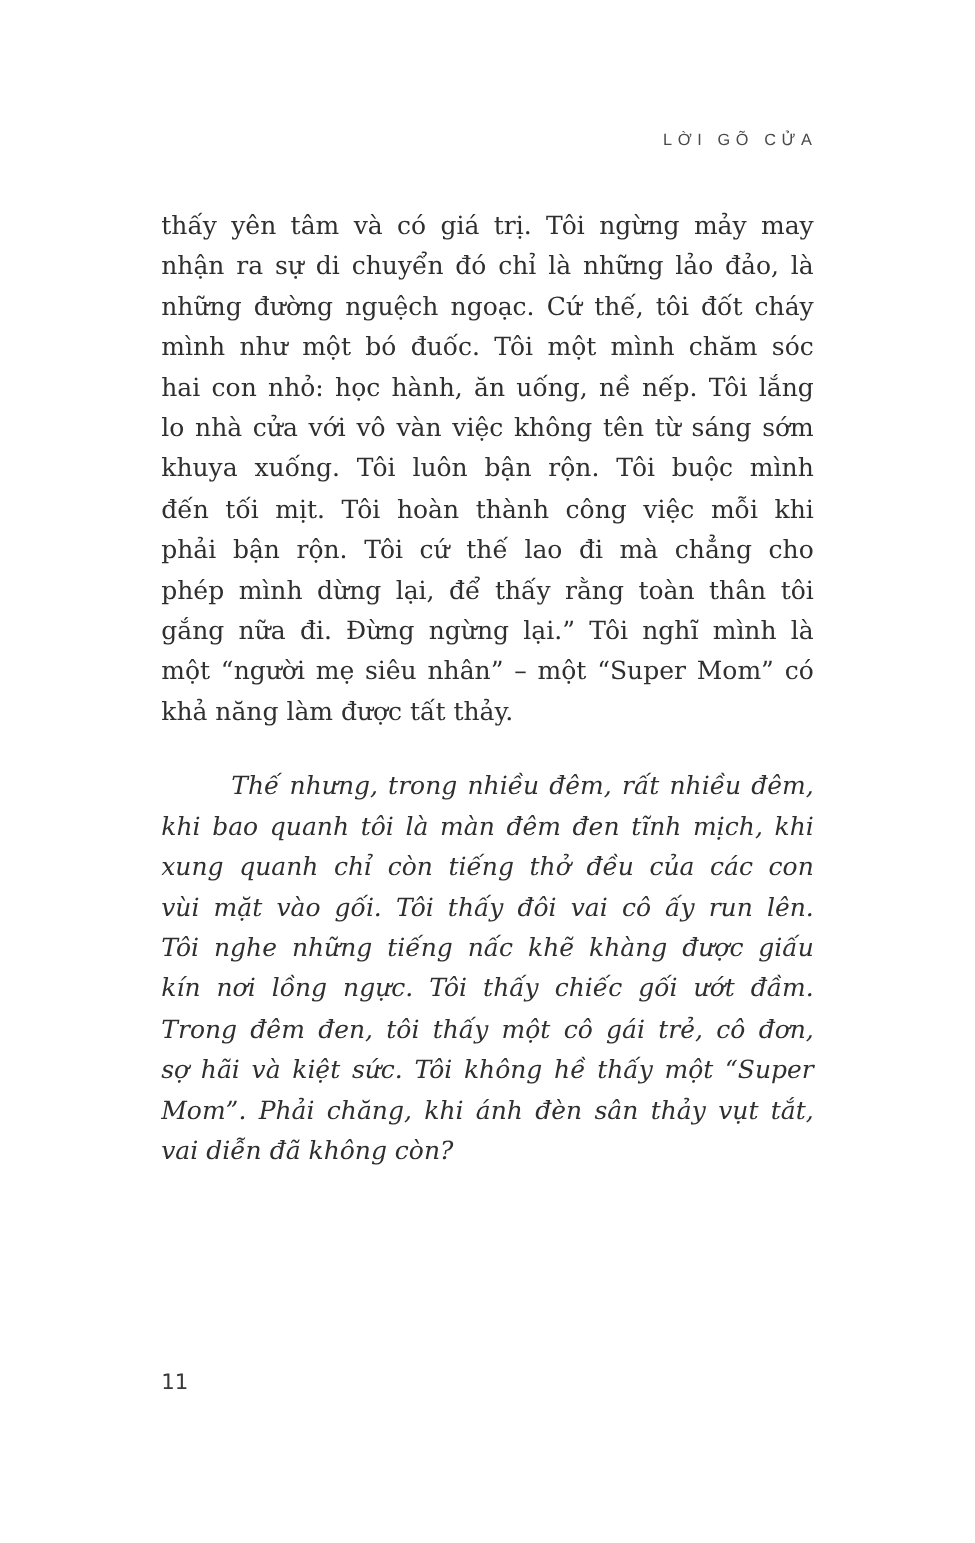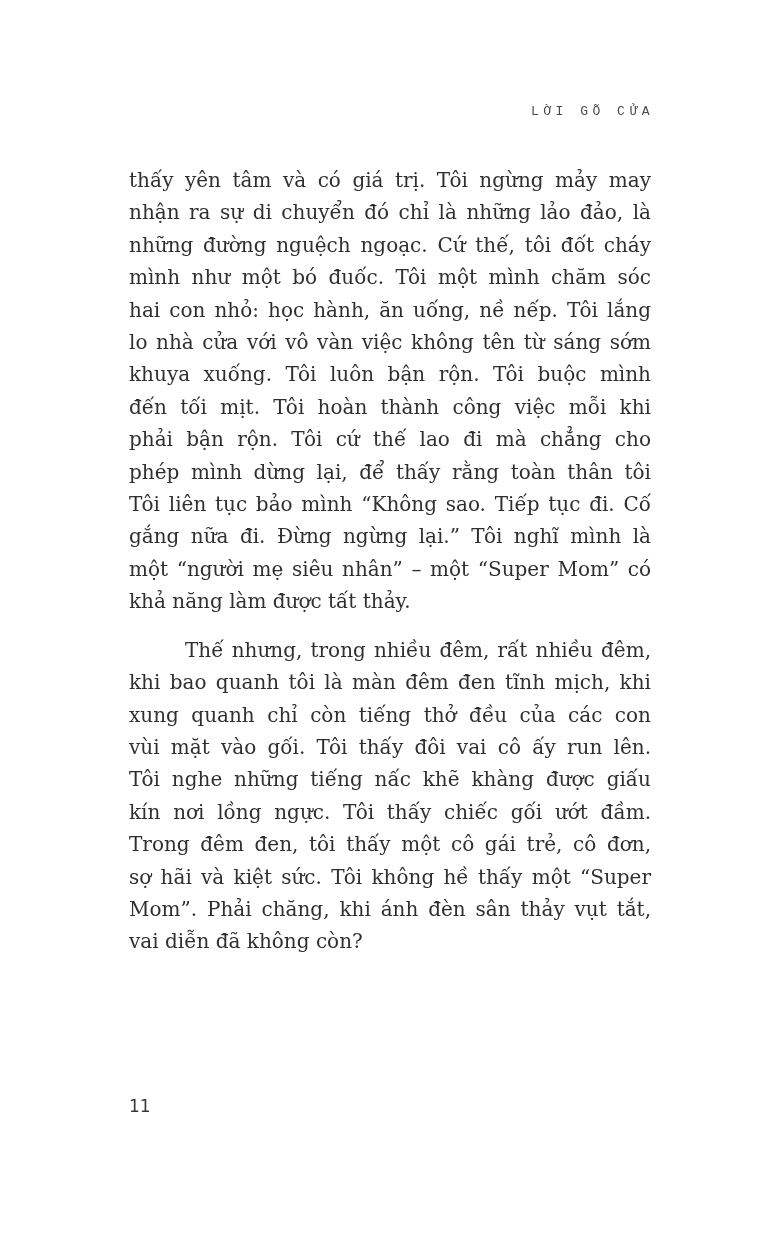--- a/index.html
+++ b/index.html
@@ -12,36 +12,36 @@
     background: var(--bg, #ffffff);
     overflow: hidden;
     font-family: "DejaVu Serif", serif;
   }
   .running-header {
     position: absolute;
     top: 104px;
     left: 129px;
     right: 126px;
     text-align: right;
-    font-family: Liberation Mono, monospace;
+    font-family: Liberation Sans, sans-serif;
     font-size: 13px;
     font-weight: 500;
     letter-spacing: 4.5px;
     color: var(--header-color, #4a4a4a);
   }
   .body-text {
     position: absolute;
     top: 164px;
     left: 129px;
     width: 522px;
     font-size: 20px;
     line-height: 32.4px;
     color: var(--text-color, #2f2f2f);
   }
-  .paragraph + .paragraph { margin-top: 16px; }
+  .paragraph + .paragraph { margin-top: 27px; font-style: italic; }
   .line {
     text-align: justify;
     text-align-last: justify;
     white-space: normal;
   }
   .line.last { text-align-last: left; }
   .line.indent { padding-left: 56px; }
   .page-number {
     position: absolute;
     top: 1096px;
@@ -64,21 +64,20 @@
         <div class="line">thấy yên tâm và có giá trị. Tôi ngừng mảy may</div>
         <div class="line">nhận ra sự di chuyển đó chỉ là những lảo đảo, là</div>
         <div class="line">những đường nguệch ngoạc. Cứ thế, tôi đốt cháy</div>
         <div class="line">mình như một bó đuốc. Tôi một mình chăm sóc</div>
         <div class="line">hai con nhỏ: học hành, ăn uống, nề nếp. Tôi lắng</div>
         <div class="line">lo nhà cửa với vô vàn việc không tên từ sáng sớm</div>
         <div class="line">khuya xuống. Tôi luôn bận rộn. Tôi buộc mình</div>
         <div class="line">đến tối mịt. Tôi hoàn thành công việc mỗi khi</div>
         <div class="line">phải bận rộn. Tôi cứ thế lao đi mà chẳng cho</div>
         <div class="line">phép mình dừng lại, để thấy rằng toàn thân tôi</div>
-        <div class="line">Tôi liên tục bảo mình “Không sao. Tiếp tục đi. Cố</div>
         <div class="line">gắng nữa đi. Đừng ngừng lại.” Tôi nghĩ mình là</div>
         <div class="line">một “người mẹ siêu nhân” – một “Super Mom” có</div>
         <div class="line last">khả năng làm được tất thảy.</div>
       </div>
       <div class="paragraph">
         <div class="line indent">Thế nhưng, trong nhiều đêm, rất nhiều đêm,</div>
         <div class="line">khi bao quanh tôi là màn đêm đen tĩnh mịch, khi</div>
         <div class="line">xung quanh chỉ còn tiếng thở đều của các con</div>
         <div class="line">vùi mặt vào gối. Tôi thấy đôi vai cô ấy run lên.</div>
         <div class="line">Tôi nghe những tiếng nấc khẽ khàng được giấu</div>

